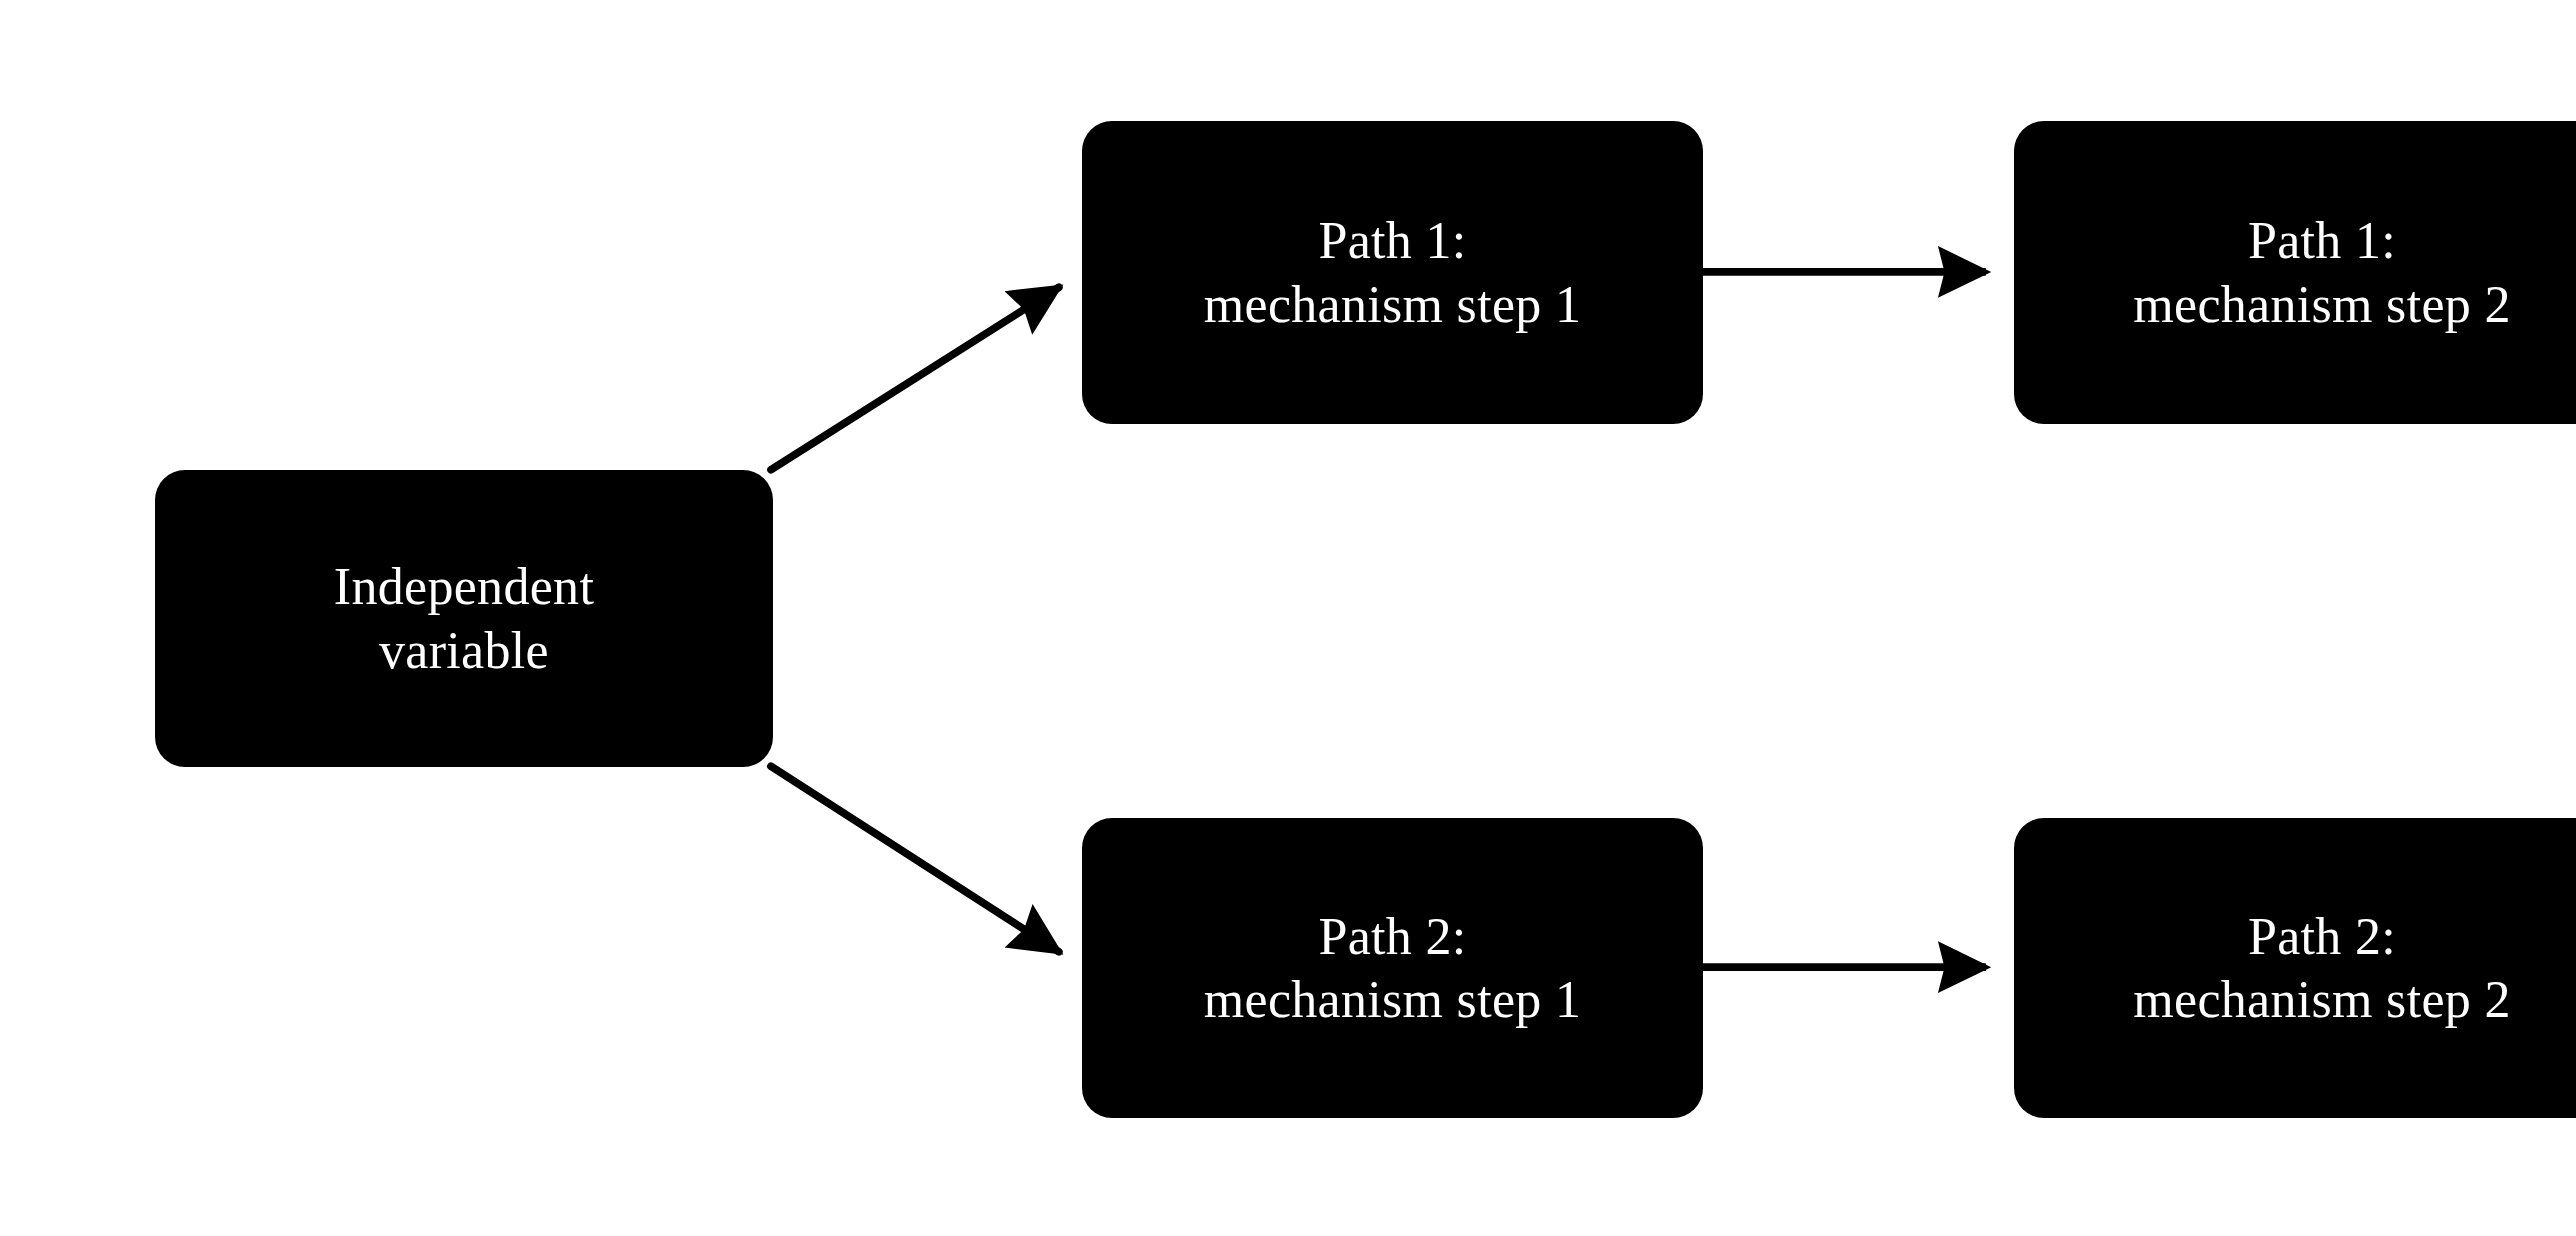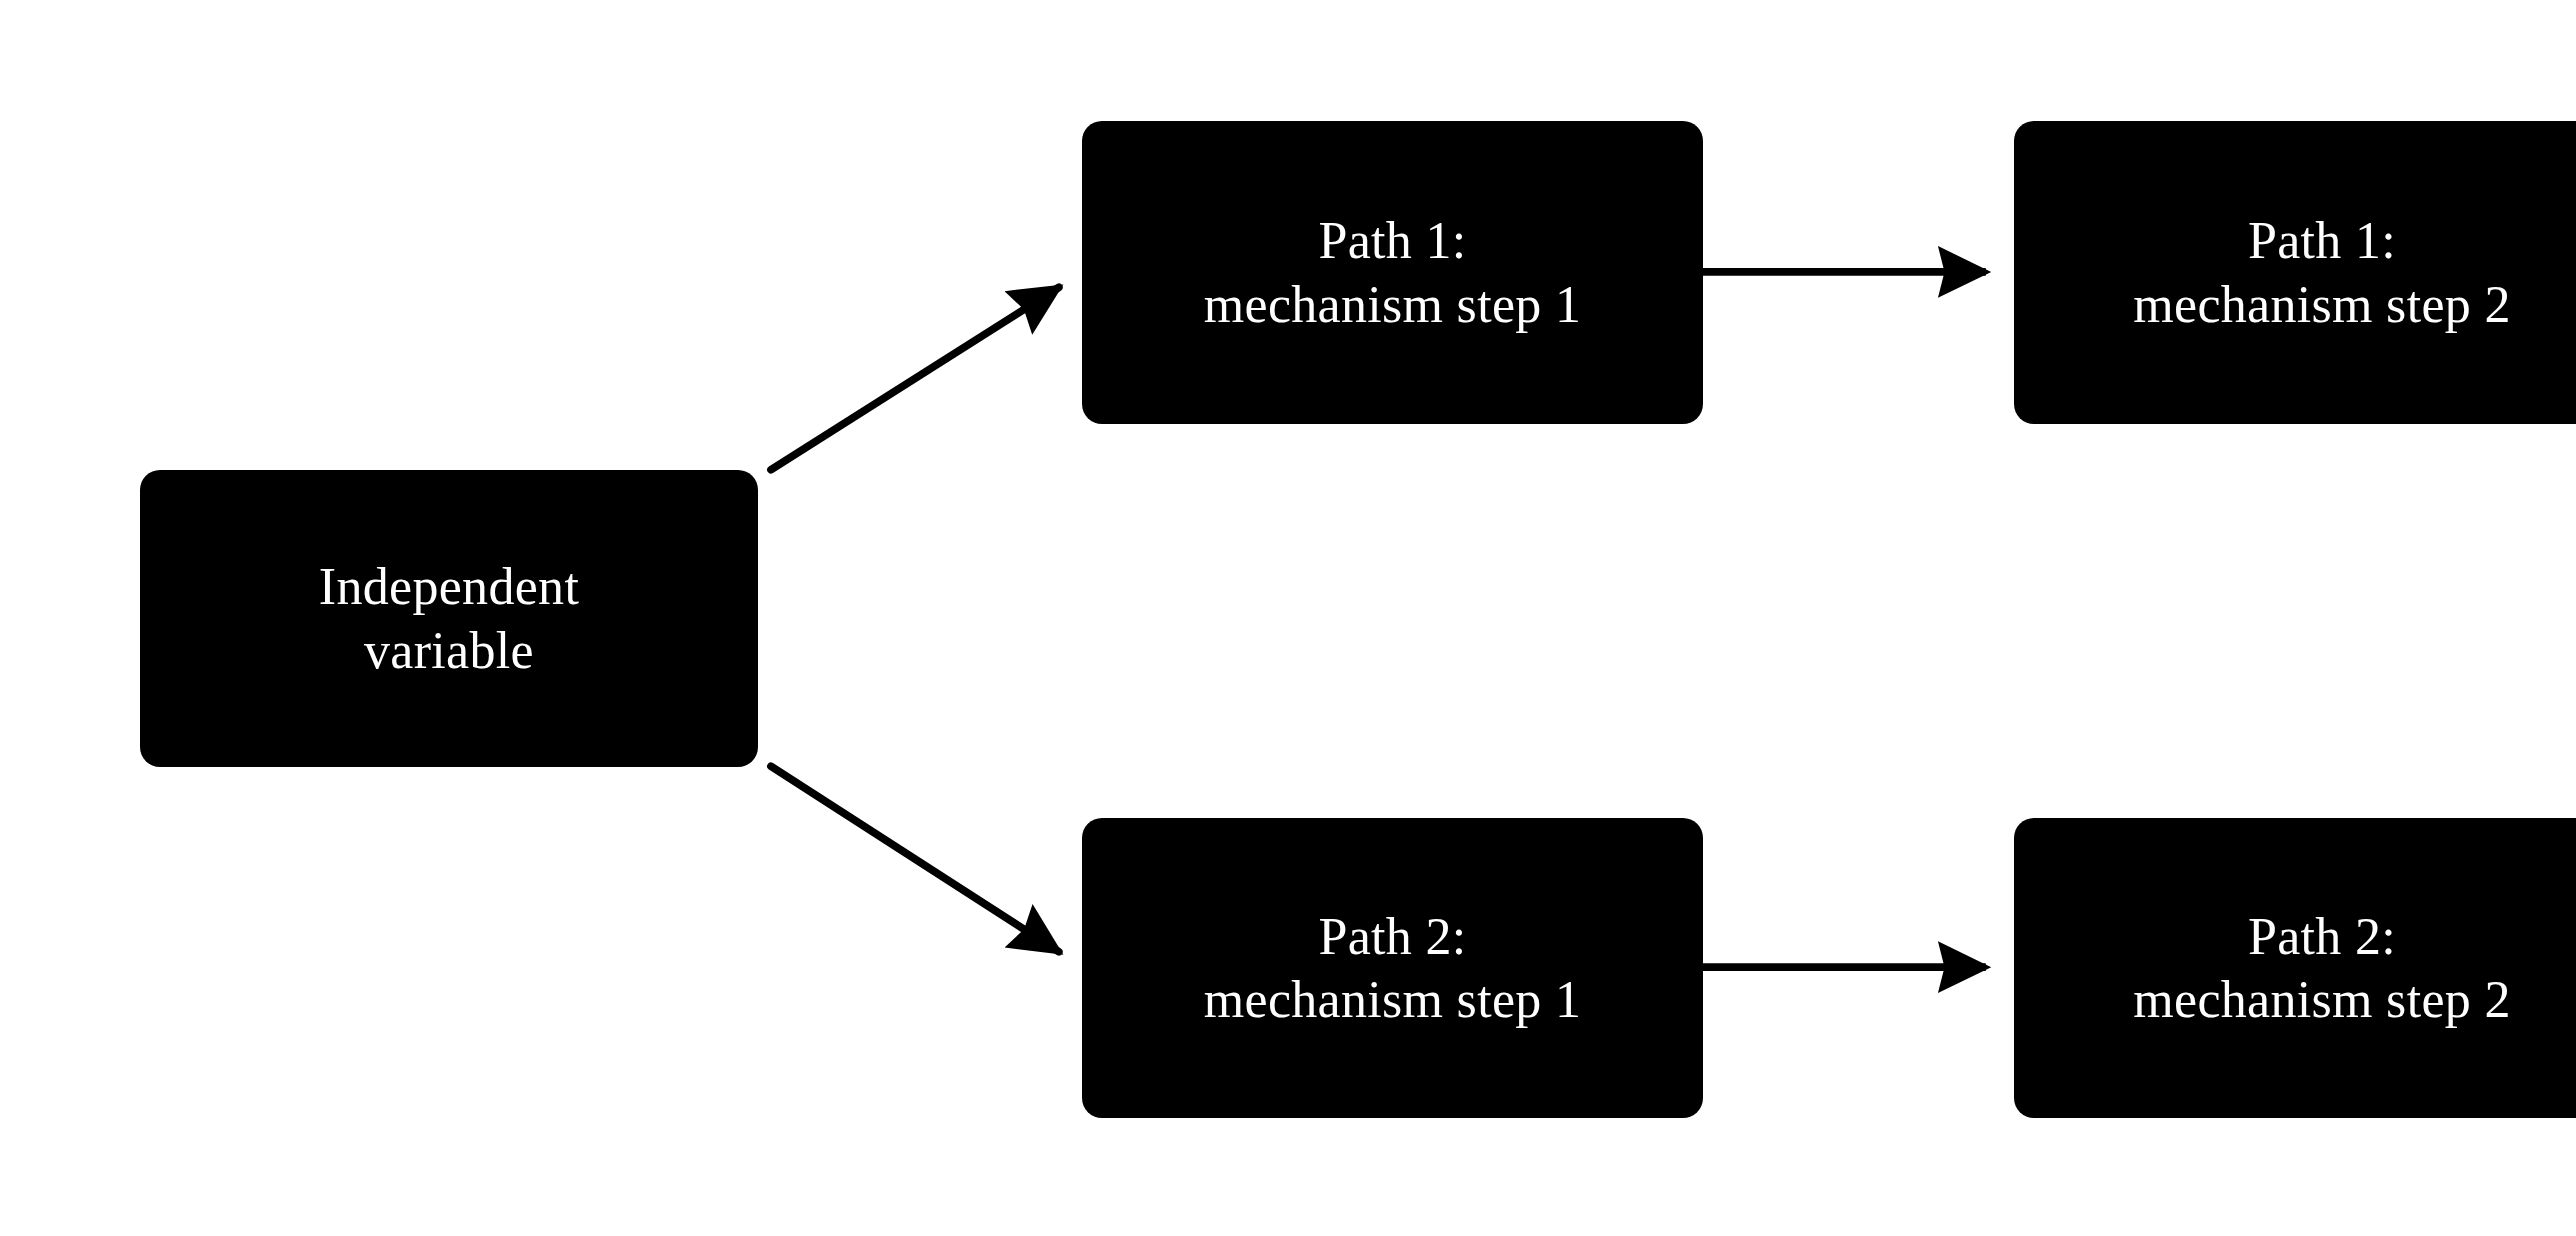--- a/index.html
+++ b/index.html
@@ -20,39 +20,39 @@
     left: 0;
     top: 0;
     width: 3709px;
     height: 1236px;
     pointer-events: none;
   }
   .node {
     position: absolute;
     background: #000000;
     color: #ffffff;
-    border-radius: 20px;
+    border-radius: 30px;
     display: flex;
     align-items: center;
     justify-content: center;
     text-align: center;
     box-sizing: border-box;
     line-height: 1.22;
     font-size: 52px;
     font-weight: 400;
     letter-spacing: 0.3px;
     z-index: 2;
   }
   .node .label {
     display: block;
     white-space: pre-line;
     padding: 0 20.6px;
   }
   
-  #node-independent-variable { left: 140px;  top: 470px;  width: 618px; height: 297px; }
+  #node-independent-variable { left: 155px;  top: 470px;  width: 618px; height: 297px; }
   #node-path1-step1          { left: 1082px; top: 121px;  width: 621px; height: 303px; }
   #node-path1-step2          { left: 2014px; top: 121px;  width: 616px; height: 303px; }
   #node-path2-step1          { left: 1082px; top: 818px; width: 621px; height: 300px; }
   #node-path2-step2          { left: 2014px; top: 818px; width: 616px; height: 300px; }
 </style>
 </head>
 <body>
 
 <div id="stage">
 

